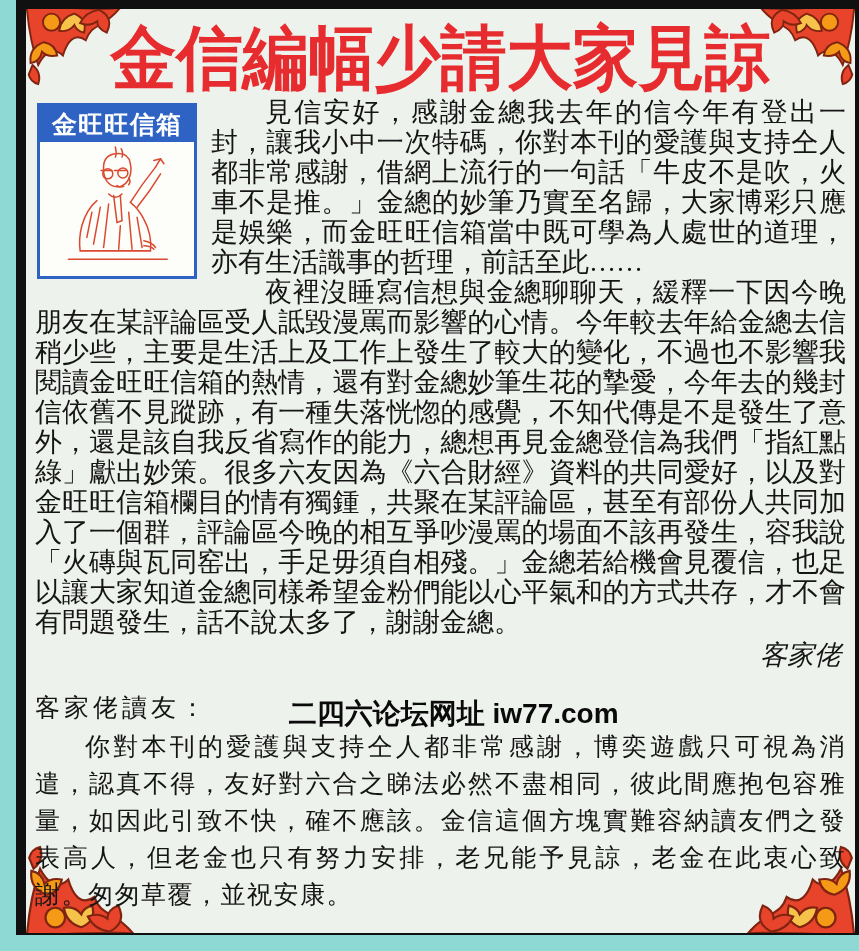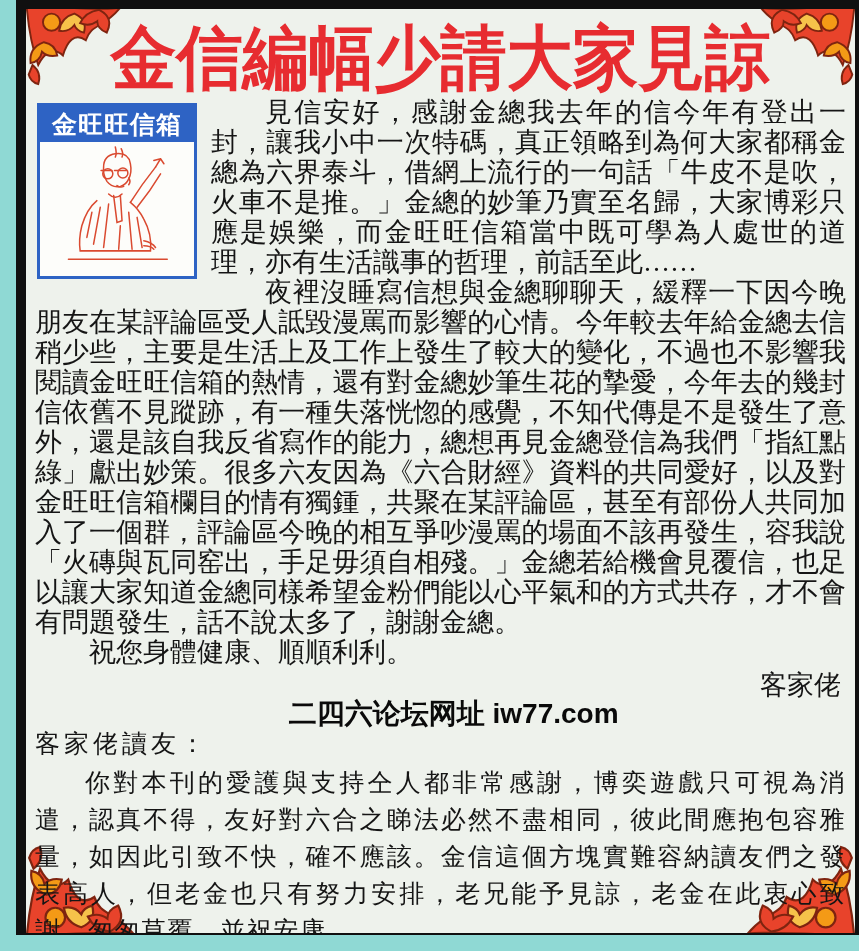--- a/index.html
+++ b/index.html
@@ -47,25 +47,25 @@
     background:#2e63c4; color:#ffffff;
     font-family:"Liberation Sans","DejaVu Sans",sans-serif;
     font-weight:bold; font-size:25px; text-align:center;
     padding:6px 0 5px; letter-spacing:1px; line-height:1;
   }
   .mailbox svg { display:block; width:100%; height:134px; }
 
   .salutation { margin:0; }
   p.para { margin:0; text-indent:2em; }
   .closing { margin:0; text-indent:2em; }
-  .sig { text-align:right; padding-right:5px; margin-top:3px; }
+  .sig { text-align:right; padding-right:5px; margin-top:3px;font-style:italic; }
 
   .reply-sal {
     font-family:"DejaVu Serif",serif; font-size:25px;
-    letter-spacing:4px; margin-top:24px; line-height:40px;
+    letter-spacing:4px; margin-top:18px; line-height:40px;
   }
   .reply-body {
     margin:0; text-indent:2em; font-size:25px; line-height:37px;
     letter-spacing:1.5px; font-family:"DejaVu Serif",serif;
   }
 
   .watermark {
     position:absolute; top:686px; left:50%; transform:translateX(-46%);
     font-family:"Liberation Sans","DejaVu Sans",sans-serif;
     font-weight:900; font-size:28px; color:#0a0a0a;
@@ -149,23 +149,22 @@
               <path d="M76,64 l4,32 l6,-2 l-2,-30"></path>
               <path d="M56,70 Q44,80 38,100 Q34,116 36,130 L120,130 Q122,110 112,92 Q106,80 96,72"></path>
               <path d="M50,84 l-6,30 M60,78 l-8,44 M70,74 l-6,52 M84,100 l-2,28 M94,84 l4,44 M104,90 l6,36"></path>
               <path d="M112,118 q10,2 14,8 m-14,-2 q8,0 12,4"></path>
               <path d="M22,140 h118"></path>
             </g>
           </svg>
         </div>
       </div>
 
-      <p class="para">見信安好，感謝金總我去年的信今年有登出一封，讓我小中一次特碼，真正領略到為何大家都稱金總為六界泰斗，借網上流行的一句話「牛皮不是吹，火車不是推。」金總的妙筆乃實至名歸，大家博彩只應是娛樂，而金旺旺信箱當中既可學為人處世的道理，亦有生活識事的哲理，前話至此……</p>
+      <p class="para">見信安好，感謝金總我去年的信今年有登出一封，讓我小中一次特碼，你對本刊的愛護與支持仝人都非常感謝，借網上流行的一句話「牛皮不是吹，火車不是推。」金總的妙筆乃實至名歸，大家博彩只應是娛樂，而金旺旺信箱當中既可學為人處世的道理，亦有生活識事的哲理，前話至此……</p>
       <p class="para">夜裡沒睡寫信想與金總聊聊天，緩釋一下因今晚朋友在某評論區受人詆毀漫罵而影響的心情。今年較去年給金總去信稍少些，主要是生活上及工作上發生了較大的變化，不過也不影響我閱讀金旺旺信箱的熱情，還有對金總妙筆生花的摯愛，今年去的幾封信依舊不見蹤跡，有一種失落恍惚的感覺，不知代傳是不是發生了意外，還是該自我反省寫作的能力，總想再見金總登信為我們「指紅點綠」獻出妙策。很多六友因為《六合財經》資料的共同愛好，以及對金旺旺信箱欄目的情有獨鍾，共聚在某評論區，甚至有部份人共同加入了一個群，評論區今晚的相互爭吵漫罵的場面不該再發生，容我說「火磚與瓦同窑出，手足毋須自相殘。」金總若給機會見覆信，也足以讓大家知道金總同樣希望金粉們能以心平氣和的方式共存，才不會有問題發生，話不說太多了，謝謝金總。</p>
-      <p class="closing">祝您身體健康、順順利利。</p>
       <div class="sig">客家佬</div>
 
       <div class="reply-sal">客家佬讀友：</div>
       <p class="reply-body">你對本刊的愛護與支持仝人都非常感謝，博奕遊戲只可視為消遣，認真不得，友好對六合之睇法必然不盡相同，彼此間應抱包容雅量，如因此引致不快，確不應該。金信這個方塊實難容納讀友們之發表高人，但老金也只有努力安排，老兄能予見諒，老金在此衷心致謝。匆匆草覆，並祝安康。</p>
 
     </div>
 
     <div class="watermark">二四六论坛网址 iw77.com</div>
 
 

